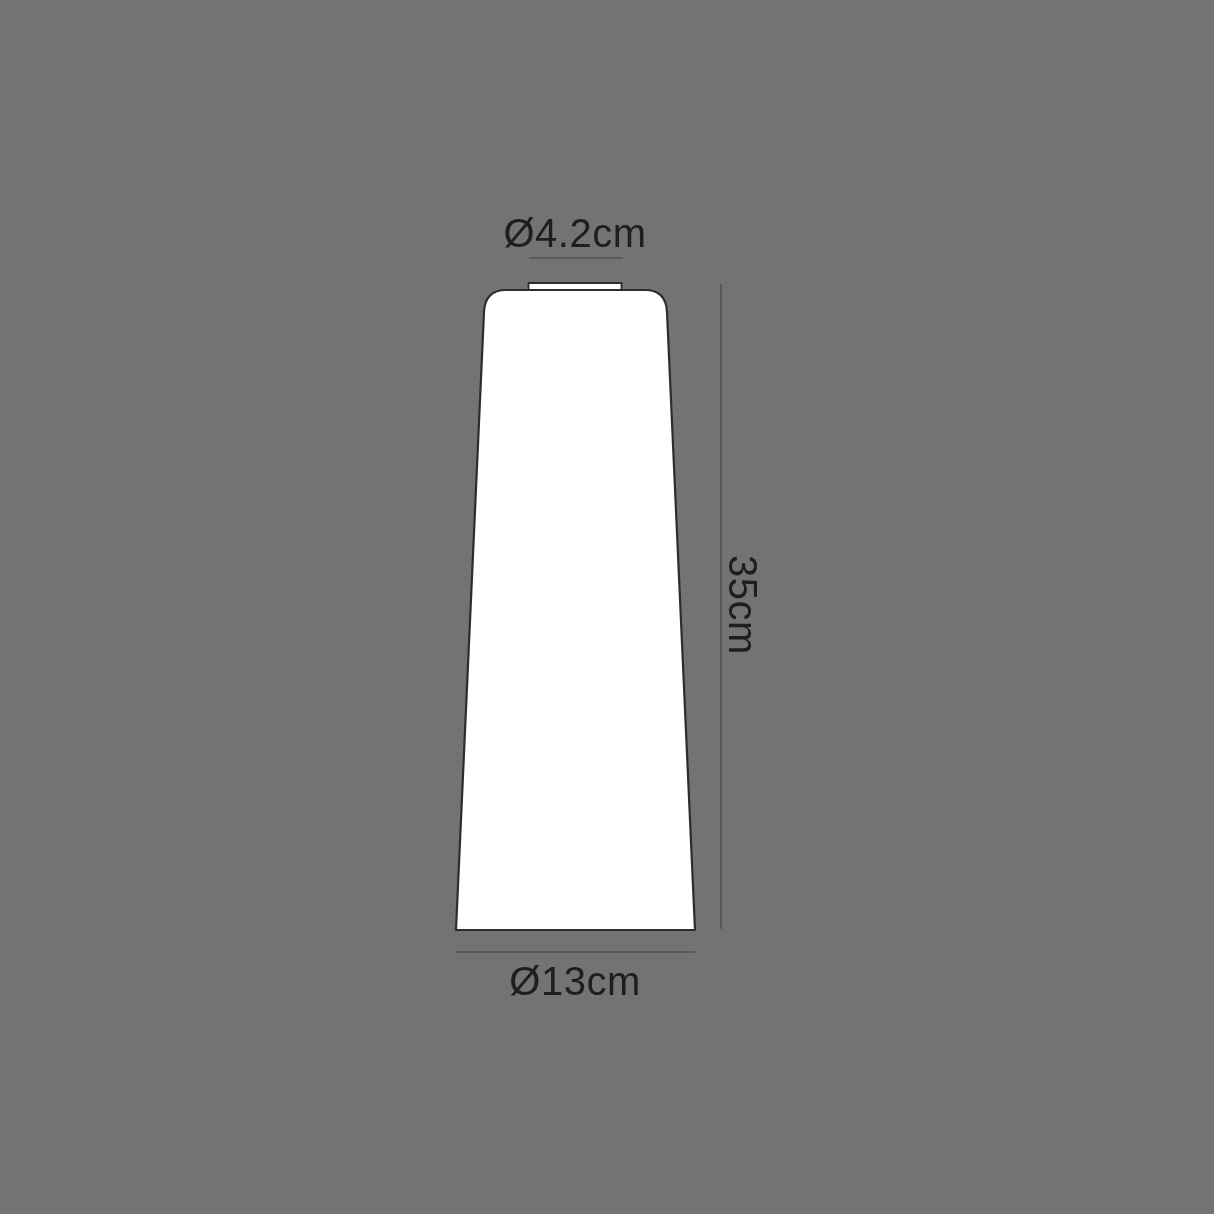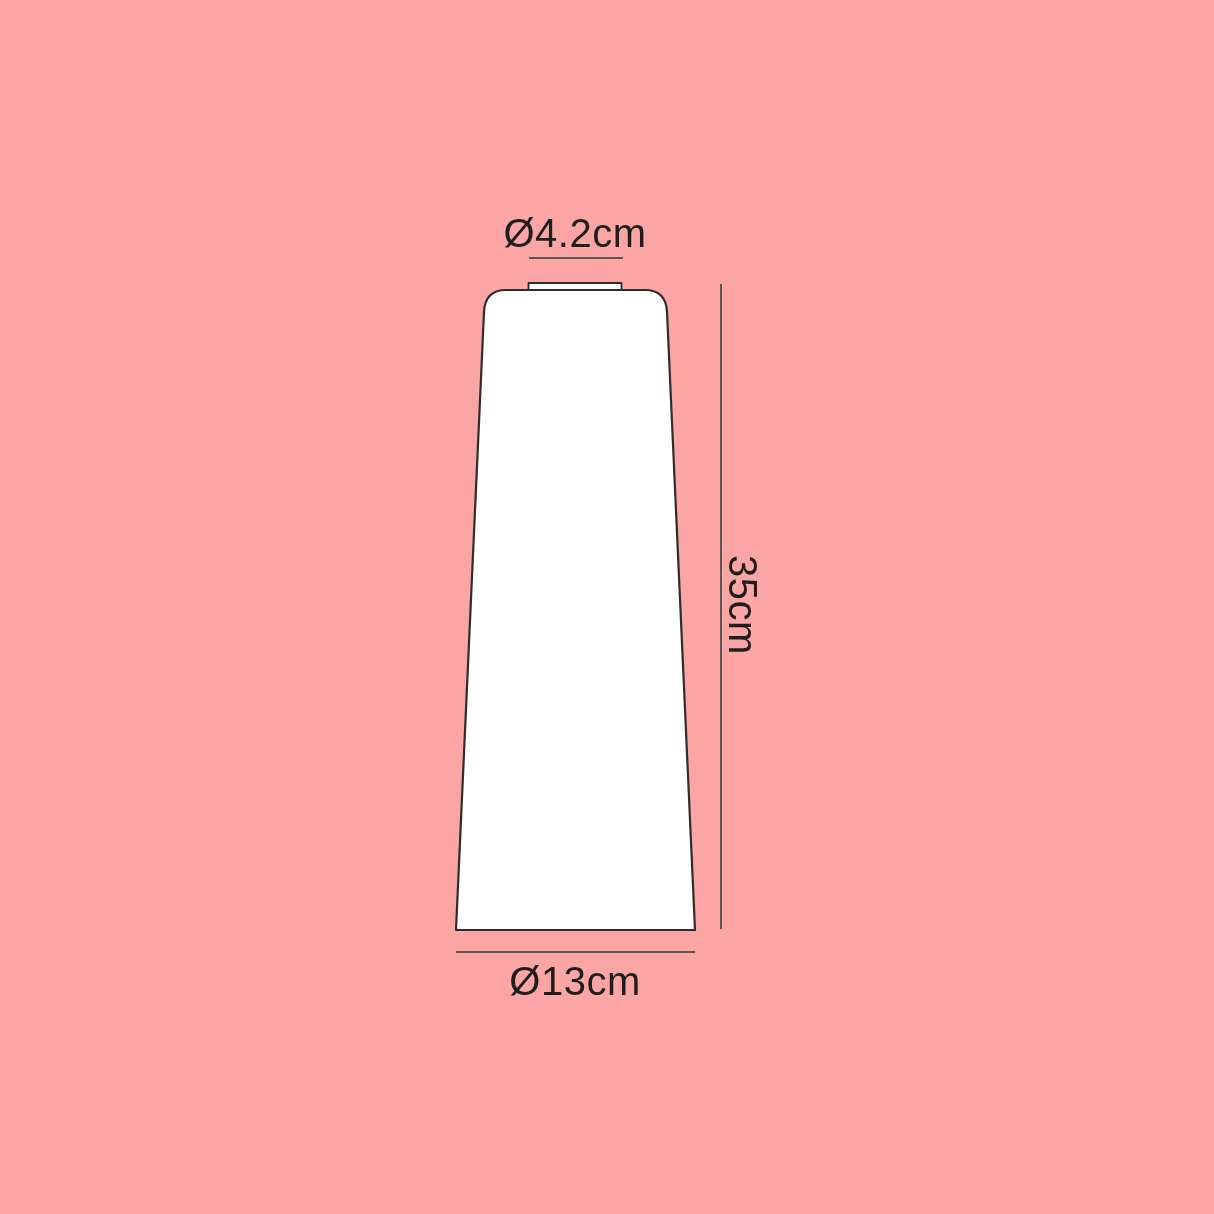--- a/index.html
+++ b/index.html
@@ -4,21 +4,21 @@
 <style>
   html, body {
     margin: 0;
     padding: 0;
     background: #ffffff;
   }
   .canvas {
     position: relative;
     width: 1214px;
     height: 1214px;
-    background: #fca5a5;
+    background: #737373;
     overflow: hidden;
     font-family: "Liberation Sans", sans-serif;
   }
   svg {
     display: block;
   }
   .dim-text {
     font-family: "Liberation Sans", "DejaVu Sans", sans-serif;
     font-size: 40px;
     letter-spacing: 0.5px;

